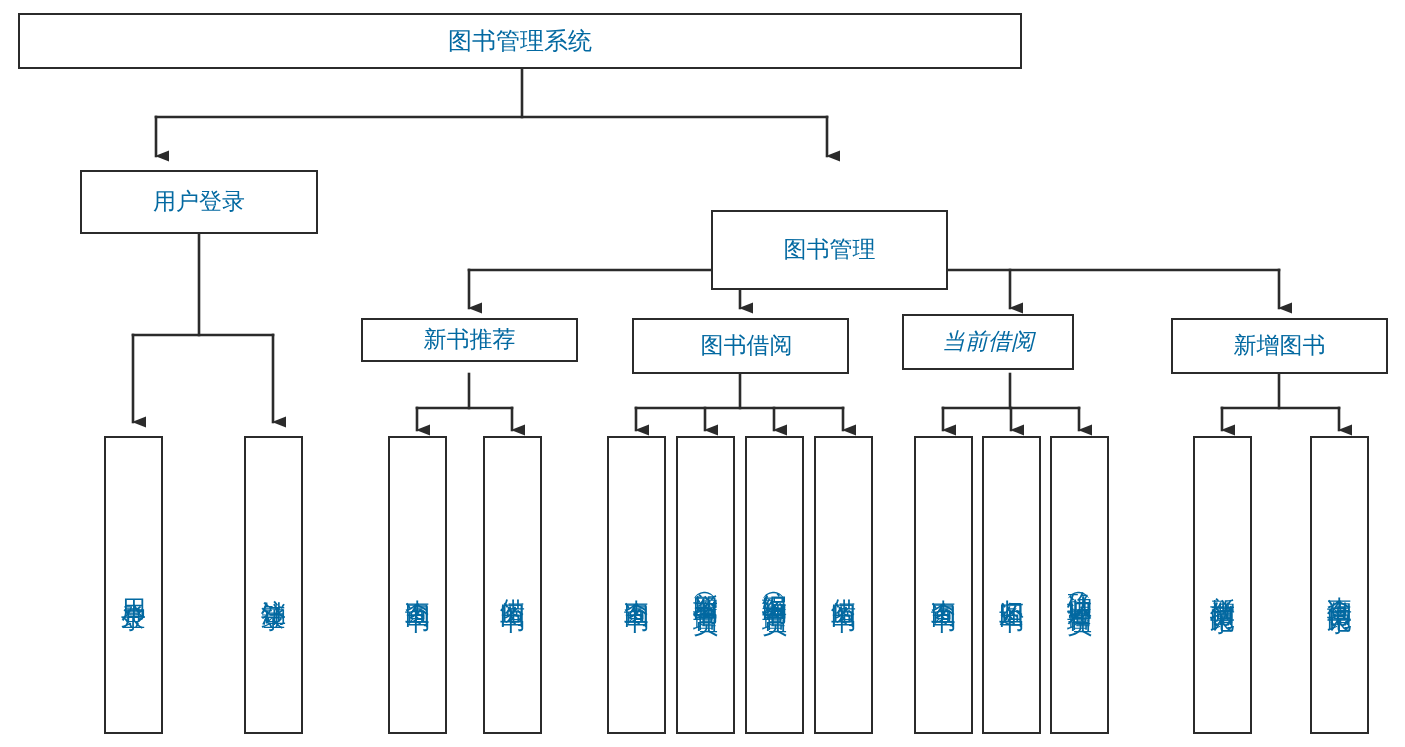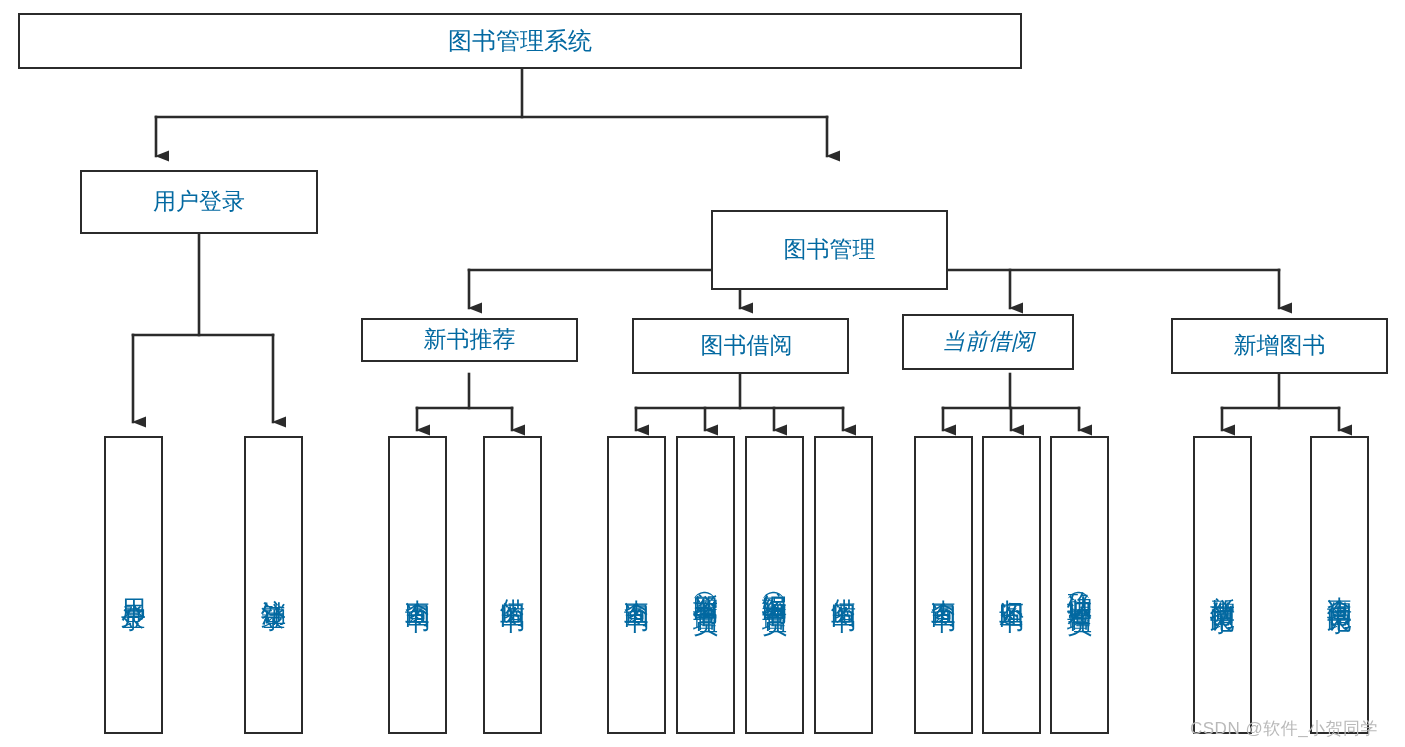--- a/index.html
+++ b/index.html
@@ -182,15 +182,14 @@
     <span class="node-label">确认归还（管理员）</span>
   </div>
 
   <div class="node vertical" style="left:1193px; top:436px; width:59px; height:298px;">
     <span class="node-label">新增借阅记录</span>
   </div>
   <div class="node vertical" style="left:1310px; top:436px; width:59px; height:298px;">
     <span class="node-label">查询借阅记录</span>
   </div>
 
-  <div class="watermark" style="left:1190px; top:717px;">CSDN @软件_小贺同学</div>
 
 </div>
 
 </body></html>

